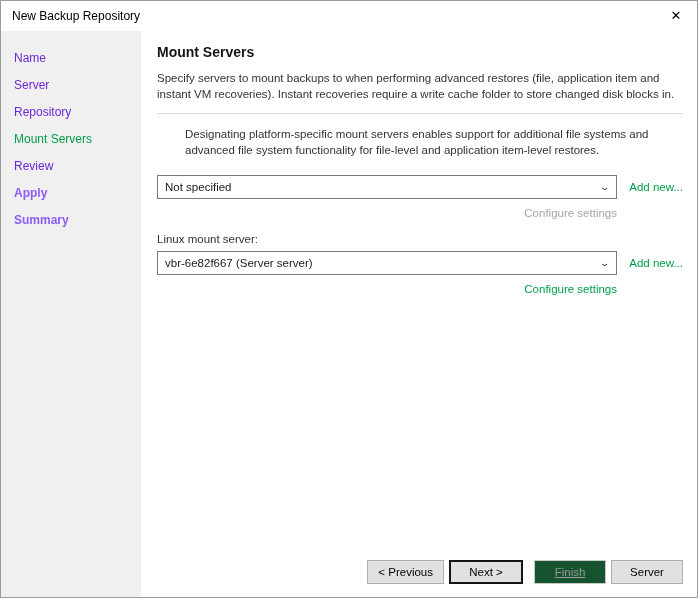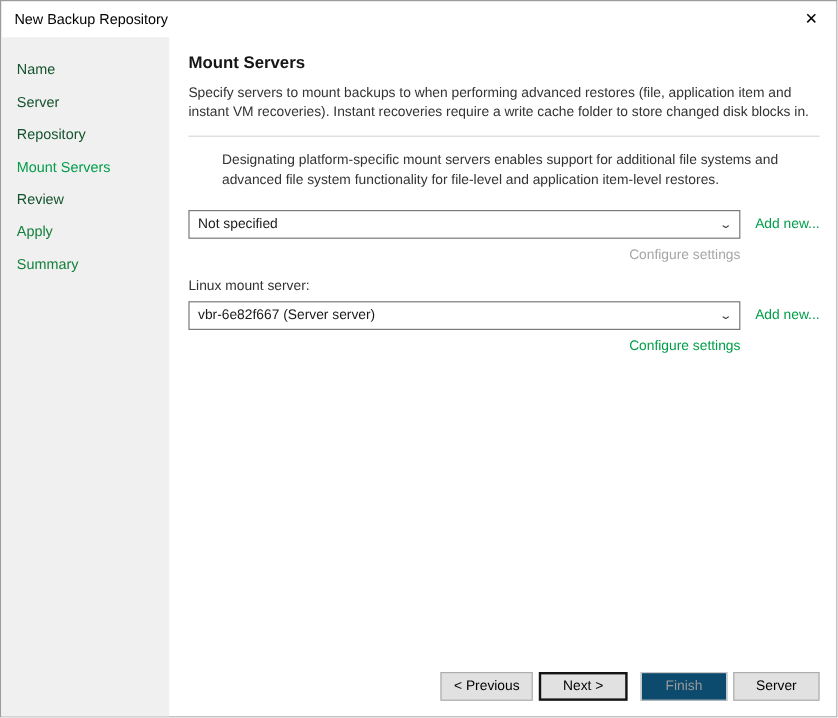--- a/index.html
+++ b/index.html
@@ -27,24 +27,24 @@
     font-size: 13px; color: #000; cursor: pointer; line-height: 22px;
   }
   .bodyrow { flex: 1; display: flex; min-height: 0; }
   .sidebar {
     flex: 0 0 140px; width: 140px;
     background: #f0f0f0;
     padding: 14px 0 0 13px;
   }
   .step {
     height: 27px; line-height: 27px;
-    font-size: 12px; color: #14532d; cursor: pointer;
+    font-size: 12px; color: #6d28d9; cursor: pointer;
   }
   .step.active { color: var(--accent-green, #009e49); }
-  .step.disabled { color: #15803d; cursor: default; }
+  .step.disabled { color: #8b5cf6; cursor: default; font-weight: bold; }
   .content {
     flex: 1; display: flex; flex-direction: column;
     padding: 13px 14px 12px 16px; min-width: 0;
   }
   h1.page-title { font-size: 14px; font-weight: bold; color: #151515; margin-bottom: 10px; }
   .desc, .note { font-size: 11.5px; color: #333; line-height: 1.4; }
   .divider { border: none; border-top: 1px solid #d9d9d9; margin: 11px 0 12px; }
   .note { margin-bottom: 17px; margin-left: 28px; }
   .field { margin-bottom: 14px; }
   .field-label { display: block; font-size: 11.5px; color: #333; margin-bottom: 6px; }
@@ -76,21 +76,21 @@
   .footer button {
     height: 24px; min-width: 72px;
     margin-left: 5px; padding: 0 10px;
     font-family: inherit; font-size: 11.5px; color: #000;
     background: #e1e1e1; border: 1px solid #adadad;
     cursor: pointer;
   }
   .footer button.default { border: 2px solid #141414; min-width: 74px; }
   .footer button.gap { margin-left: 11px; }
   .footer button:disabled {
-    background: #0c4a6e; border-color: #c8c8c8; color: #9a9a9a; cursor: default;
+    background: #14532d; border-color: #c8c8c8; color: #9a9a9a; cursor: default; text-decoration: underline;
   }
 </style>
 </head>
 <body>
 
 <div class="dialog">
 
   <div class="titlebar">
     <span class="title">New Backup Repository</span>
     <span class="close">✕</span>

